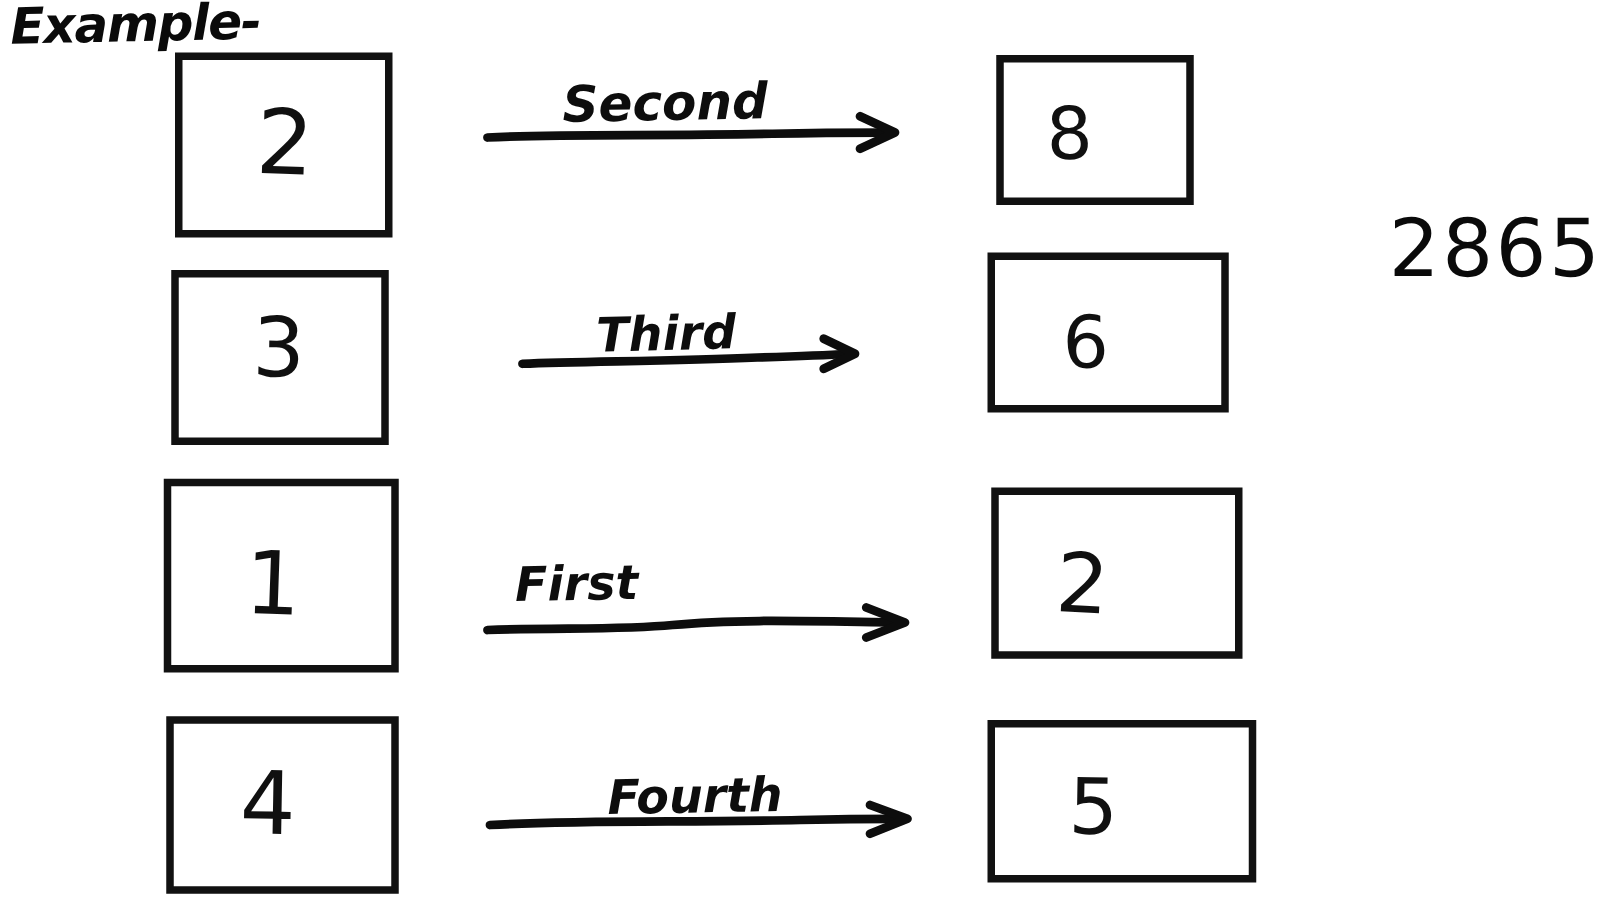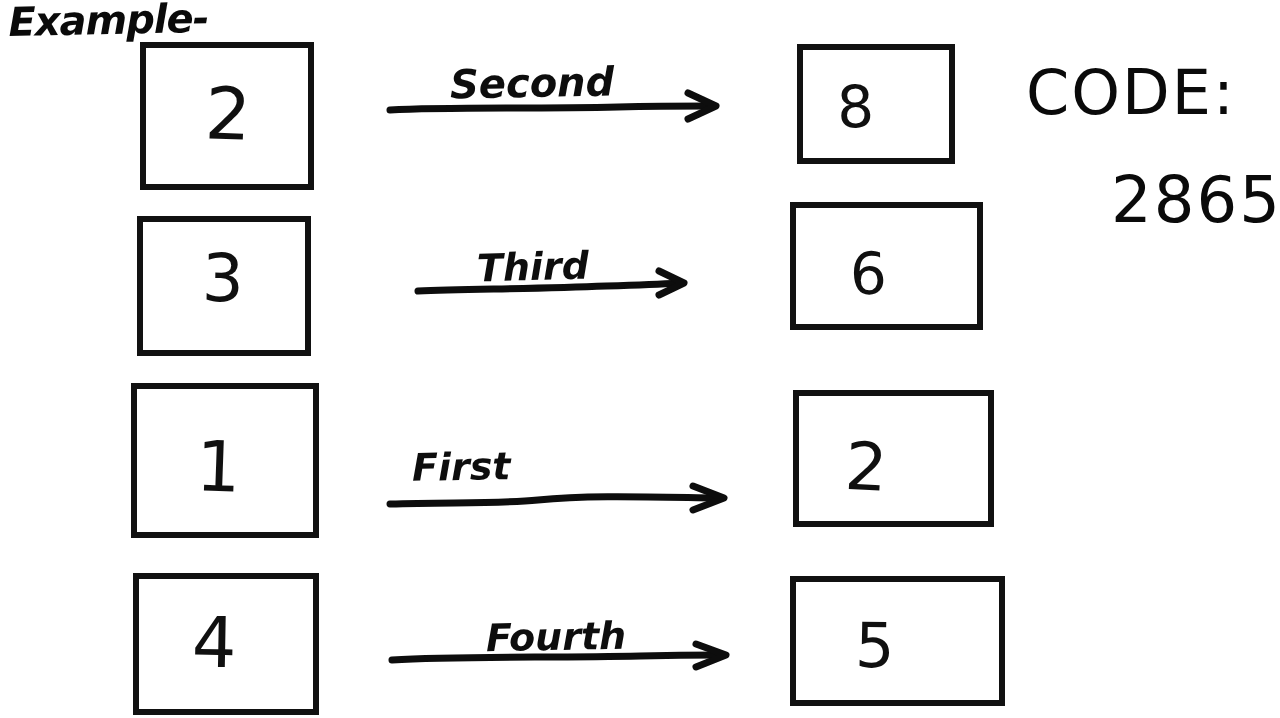--- a/index.html
+++ b/index.html
@@ -106,16 +106,15 @@
   <div class="arrow-label" style="left:412px; top:448px; font-size:38px; font-weight:600; font-style:italic; transform:rotate(-1deg);">First</div>
 
   <div class="arrow-wrap" style="left:390px; top:636px; width:345px; height:50px;">
     <svg width="345" height="50" viewBox="0 0 345 50" aria-hidden="true">
       <path d="M2,24 C70,20 160,22 250,20 C290,19 315,19 330,19" stroke="#0d0d0d" stroke-width="7" fill="none" stroke-linecap="round"></path>
       <path d="M306,8 L336,19 L306,31" stroke="#0d0d0d" stroke-width="7" fill="none" stroke-linecap="round" stroke-linejoin="round"></path>
     </svg>
   </div>
   <div class="arrow-label" style="left:486px; top:618px; font-size:38px; font-weight:600; font-style:italic; transform:rotate(-1deg);">Fourth</div>
 
-  <div class="code-text" style="left:1026px; top:62px; font-size:62px; font-weight:400; letter-spacing:2px;">CODE:</div>
   <div class="code-text" style="left:1072px; top:168px; font-size:64px; font-weight:400; letter-spacing:2px;margin-left:39px;">2865</div>
 
 </div>
 
 </body></html>

